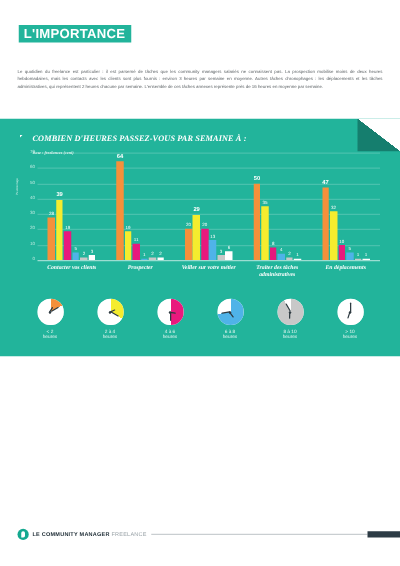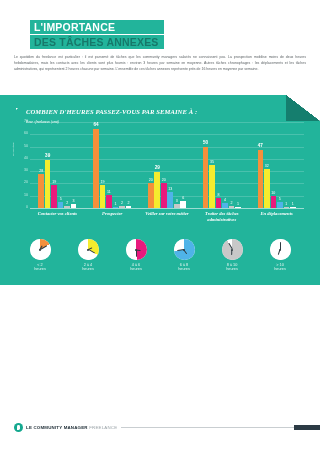--- a/index.html
+++ b/index.html
@@ -6,21 +6,21 @@
   html, body { width: 320px; height: 453px; }
   body {
     font-family: "Liberation Sans", sans-serif;
     background: #ffffff;
     position: relative;
     overflow: hidden;
   }
   .page { position: relative; width: 320px; height: 453px; background: #fff; }
 
   
-  .title-wrap { position: absolute; left: 30px; top: 20px; }
+  .title-wrap { position: absolute; left: 15px; top: 20px; }
   .title-line {
     display: block;
     background: #22B49B;
     color: #0f5f55;
     font-weight: bold;
     letter-spacing: .2px;
     padding: 1px 5px 1px 4px;
   }
   .title-line1 { font-size: 10.5px; line-height: 12px; color: #ffffff; }
   .title-line2 { font-size: 10.5px; line-height: 12px; color: #16786a; margin-top: 1px; }
@@ -122,21 +122,20 @@
   .f-rule { flex: 1; height: 1px; background: #c9ced1; margin: 0 0 0 4px; }
   .f-tab { width: 26px; height: 5px; background: #2c3b45; flex: 0 0 auto; }
 </style>
 </head>
 <body>
 
 <div class="page">
 
   <div class="title-wrap">
     <span class="title-line title-line1">L'IMPORTANCE</span>
-    <span class="title-line title-line2">DES TÂCHES ANNEXES</span>
   </div>
 
   <p class="intro">Le quotidien du freelance est particulier : il est parsemé de tâches que les community managers salariés ne connaissent pas. La prospection mobilise moins de deux heures hebdomadaires, mais les contacts avec les clients sont plus fournis : environ 3 heures par semaine en moyenne. Autres tâches chronophages : les déplacements et les tâches administratives, qui représentent 2 heures chacune par semaine. L'ensemble de ces tâches annexes représente près de 16 heures en moyenne par semaine.</p>
 
   <div class="panel">
     <div class="fold"></div>
 
     <div class="panel-head">
       <span class="bubble-icon">
         <span class="b"></span><span class="t"></span>

